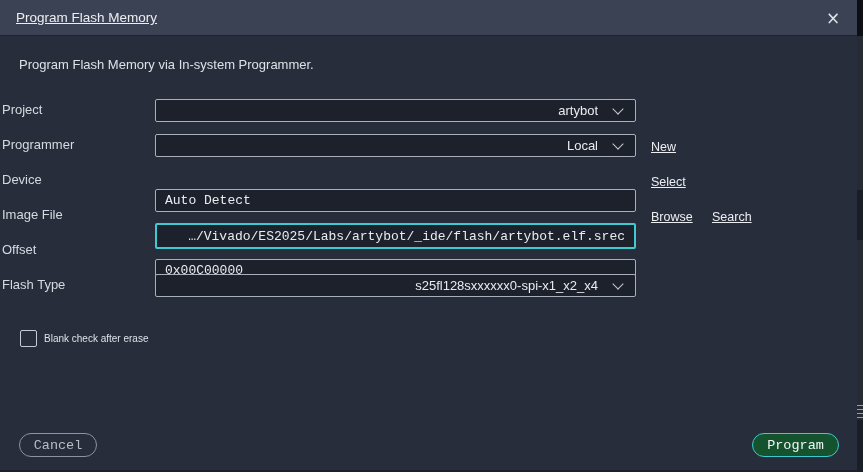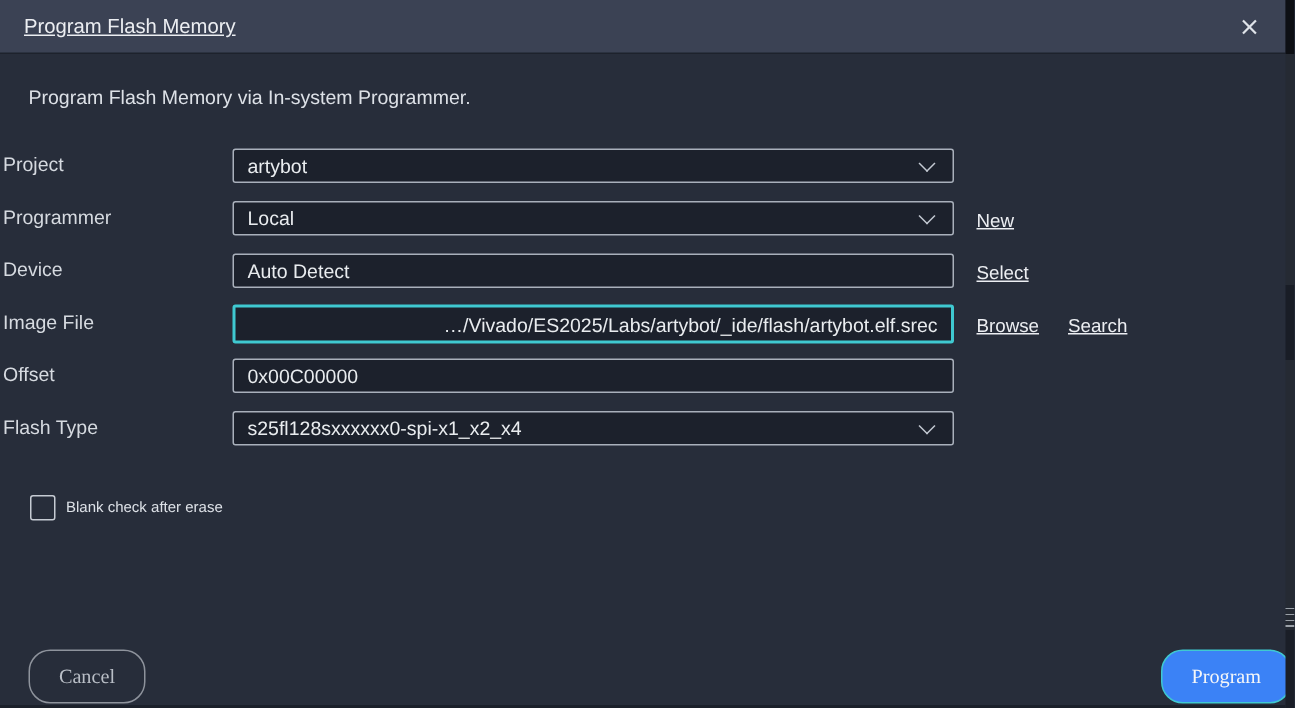--- a/index.html
+++ b/index.html
@@ -31,57 +31,57 @@
   
   .row-label { position: absolute; left: 2px; font-size: 13px; color: #d6dae0; }
   .field {
     position: absolute; left: 155px; width: 481px; height: 23px;
     background: #1c212c; border: 1px solid #a9b0bb; border-radius: 2px;
     display: flex; align-items: center; padding: 0 9px;
     font-size: 13px; color: #e9ecef;
   }
   .field.focused { border: 2px solid #3fc9d1; height: 26px; }
   input.field {
-    font-family: Liberation Sans, sans-serif;
-    outline: none; display: block; line-height: 21px;
+    font-family: Liberation Mono, monospace;
+    outline: none; display: block; line-height: 21px; margin-top: 20px;
   }
   input.field.right { text-align: right; }
-  .select-field { cursor: pointer; justify-content: space-between; }
+  .select-field { cursor: pointer; justify-content: flex-end; gap: 16px; }
   .chevron {
     width: 8px; height: 8px; margin-right: 4px; margin-top: -4px;
     border-right: 1.6px solid #c3c9d2; border-bottom: 1.6px solid #c3c9d2;
     transform: rotate(45deg); flex: 0 0 auto;
   }
   .side-link {
     position: absolute; font-size: 12.5px; color: #eceef2;
     text-decoration: underline; cursor: pointer;
   }
 
   
   .check-row { position: absolute; left: 20px; display: flex; align-items: center; }
   .checkbox {
     width: 17px; height: 17px; border: 1.5px solid #c6cbd3; border-radius: 2px;
     background: transparent; cursor: pointer; flex: 0 0 auto;
   }
   .check-label { margin-left: 7px; font-size: 10px; color: #dde1e7; }
 
   
   .btn {
-    position: absolute; height: 36px; border-radius: 14.5px;
+    position: absolute; height: 24px; border-radius: 14.5px;
     display: flex; align-items: center; justify-content: center;
     font-size: 13.5px; cursor: pointer; background: transparent;
-    font-family: Liberation Serif, serif;
+    font-family: Liberation Mono, monospace;
   }
   .btn-cancel {
     left: 19px; top: 433px; width: 78px;
     border: 1px solid #8e939c; color: #b9bec6;
   }
   .btn-program {
-    left: 774px; top: 433px; width: 87px;
-    border: 1.5px solid #3fc9d1; background: #3b82f6; color: #f4f6f8;
+    left: 752px; top: 433px; width: 87px;
+    border: 1.5px solid #3fc9d1; background: #14532d; color: #f4f6f8;
   }
 
   
   .right-strip { position: absolute; right: 0; top: 0; width: 6px; height: 472px; }
   .right-strip .seg { position: absolute; left: 0; width: 100%; }
   .seg-a { top: 0; height: 36px; background: #0d0f14; }
   .seg-b { top: 36px; height: 154px; background: #252a33; }
   .seg-c { top: 190px; height: 50px; background: #191d26; }
   .seg-d { top: 240px; height: 165px; background: #252a33; }
   .seg-e { top: 405px; height: 15px; background: #252a33;

